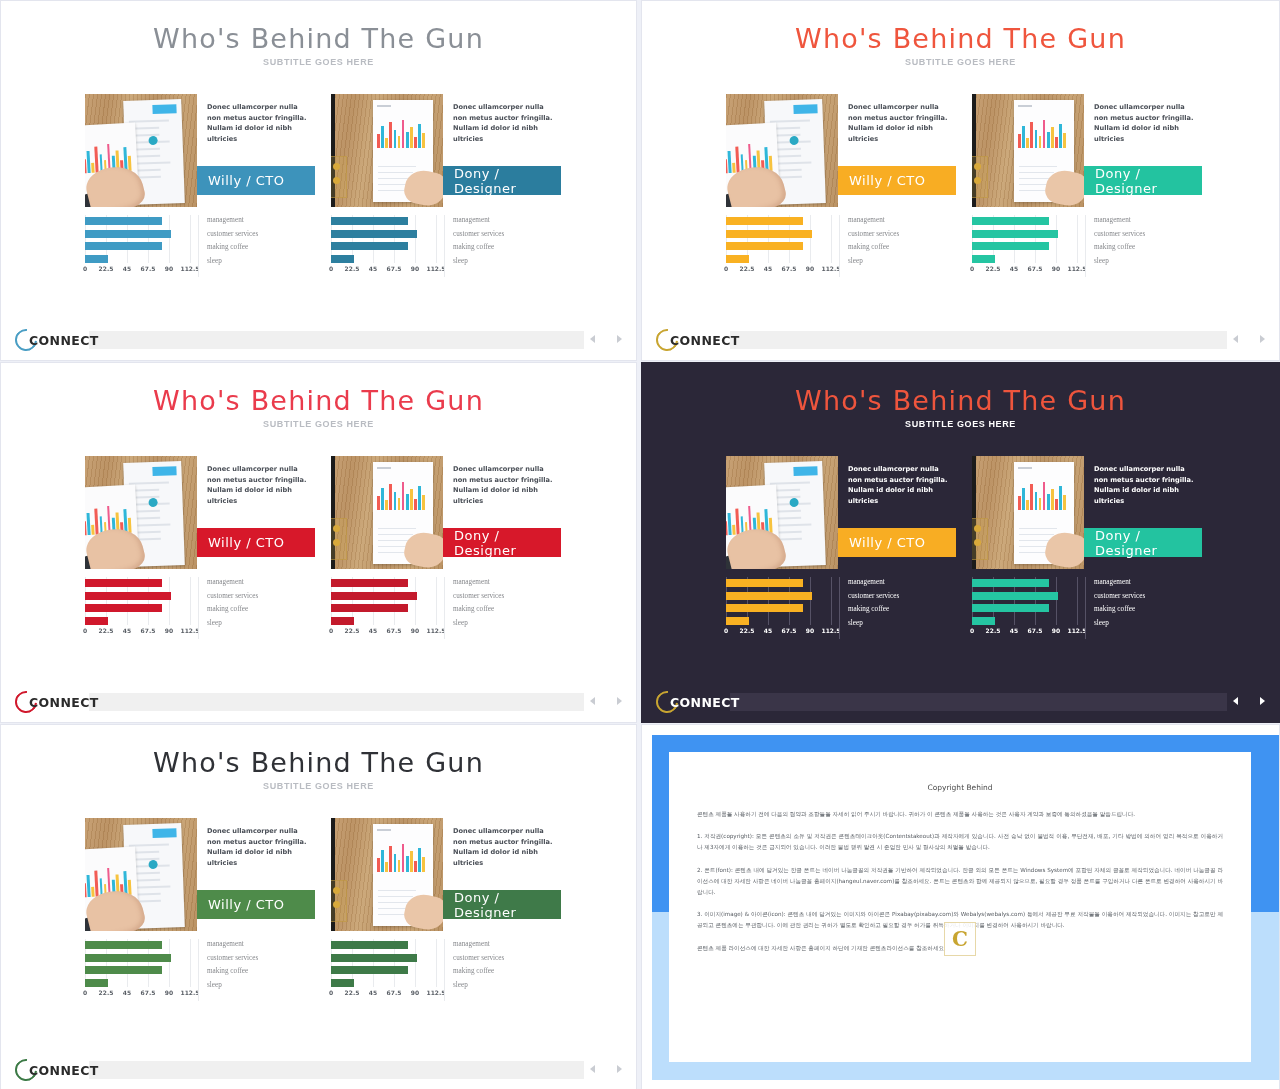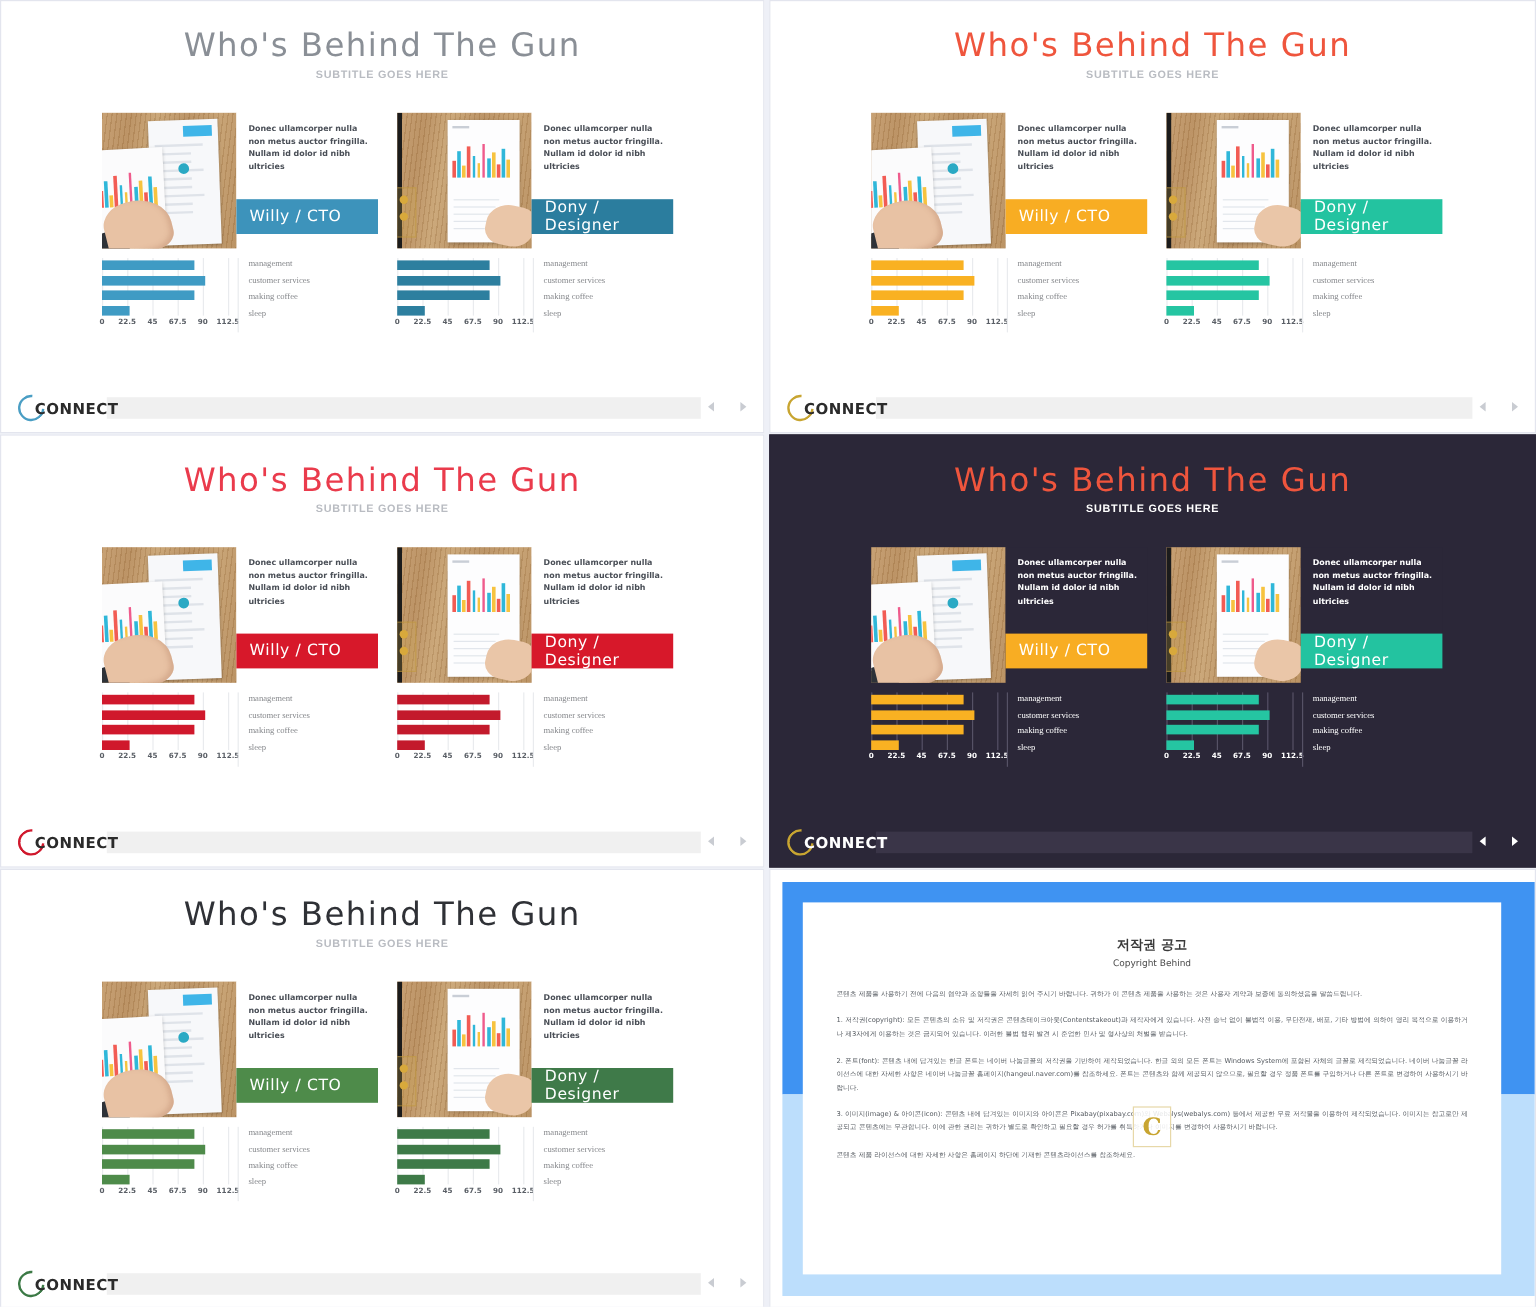--- a/index.html
+++ b/index.html
@@ -981,21 +981,20 @@
       <div class="navs">
         <b class="prev"></b>
         <b class="next"></b>
       </div>
     </div>
   </div>
     <div class="cslide">
     <div class="cbg-top"></div>
     <div class="cbg-bot"></div>
     <div class="cpaper">
-      <div class="ctitle">저작권 공고</div>
       <div class="csub">Copyright Behind</div>
       <div class="cbody">
           <p>콘텐츠 제품을 사용하기 전에 다음의 협약과 조항들을 자세히 읽어 주시기 바랍니다. 귀하가 이 콘텐츠 제품을 사용하는 것은 사용자 계약과 보증에 동의하셨음을 말씀드립니다.</p>
           <p>1. 저작권(copyright): 모든 콘텐츠의 소유 및 저작권은 콘텐츠테이크아웃(Contentstakeout)과 제작자에게 있습니다. 사전 승낙 없이 불법적 이용, 무단전재, 배포, 기타 방법에 의하여 영리 목적으로 이용하거나 제3자에게 이용하는 것은 금지되어 있습니다. 이러한 불법 행위 발견 시 준엄한 민사 및 형사상의 처벌을 받습니다.</p>
           <p>2. 폰트(font): 콘텐츠 내에 담겨있는 한글 폰트는 네이버 나눔글꼴의 저작권을 기반하여 제작되었습니다. 한글 외의 모든 폰트는 Windows System에 포함된 자체의 글꼴로 제작되었습니다. 네이버 나눔글꼴 라이선스에 대한 자세한 사항은 네이버 나눔글꼴 홈페이지(hangeul.naver.com)를 참조하세요. 폰트는 콘텐츠와 함께 제공되지 않으므로, 필요할 경우 정품 폰트를 구입하거나 다른 폰트로 변경하여 사용하시기 바랍니다.</p>
           <p>3. 이미지(image) &amp; 아이콘(icon): 콘텐츠 내에 담겨있는 이미지와 아이콘은 Pixabay(pixabay.com)와 Webalys(webalys.com) 등에서 제공한 무료 저작물을 이용하여 제작되었습니다. 이미지는 참고로만 제공되고 콘텐츠에는 무관합니다. 이에 관한 권리는 귀하가 별도로 확인하고 필요할 경우 허가를 취득하거나 이미지를 변경하여 사용하시기 바랍니다.</p>
           <p>콘텐츠 제품 라이선스에 대한 자세한 사항은 홈페이지 하단에 기재한 콘텐츠라이선스를 참조하세요.</p>
         </div>
       <div class="watermark">
         <span>C</span>

